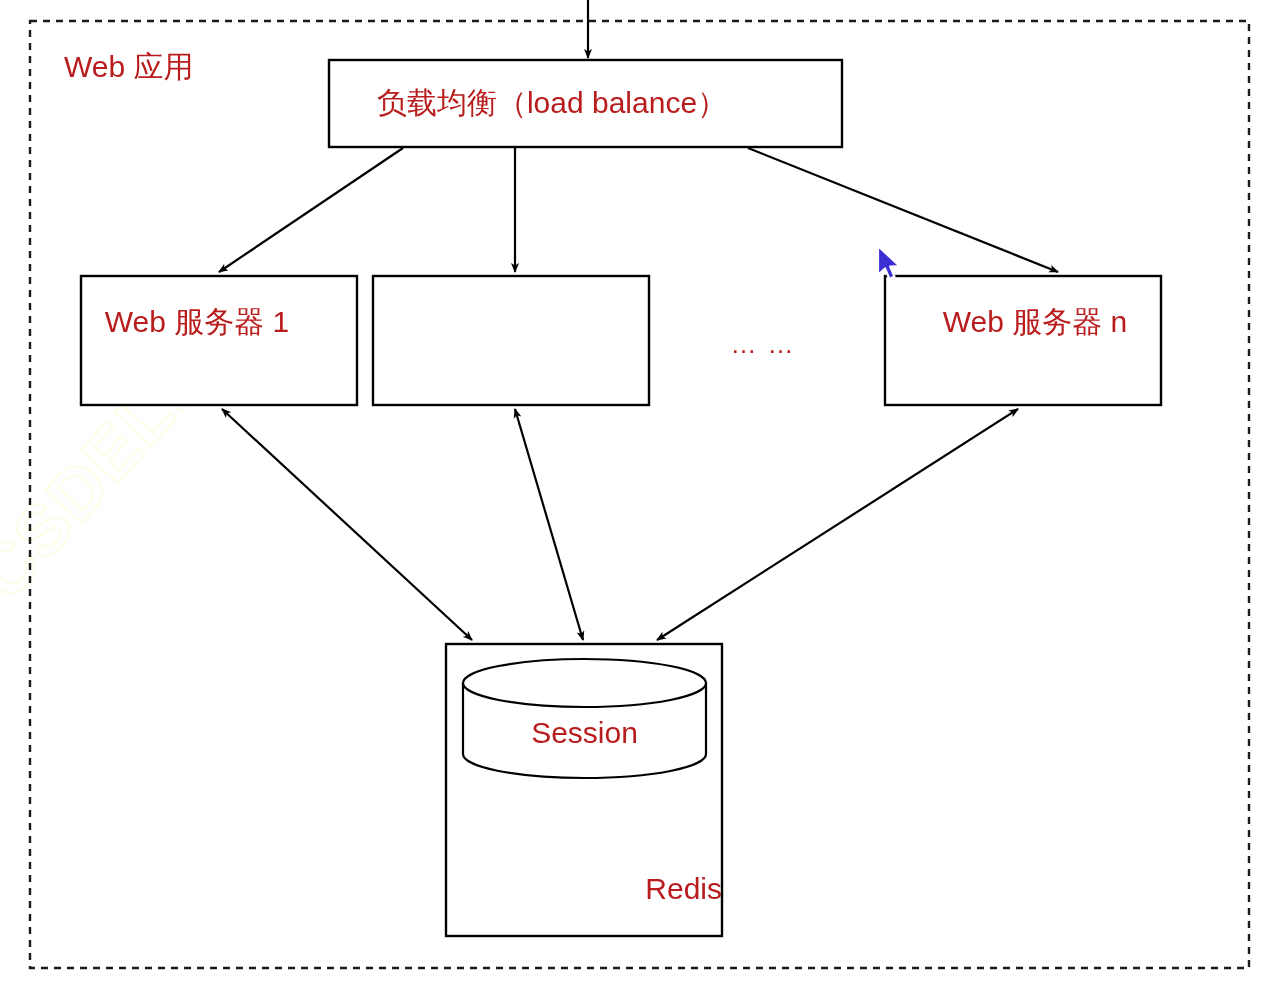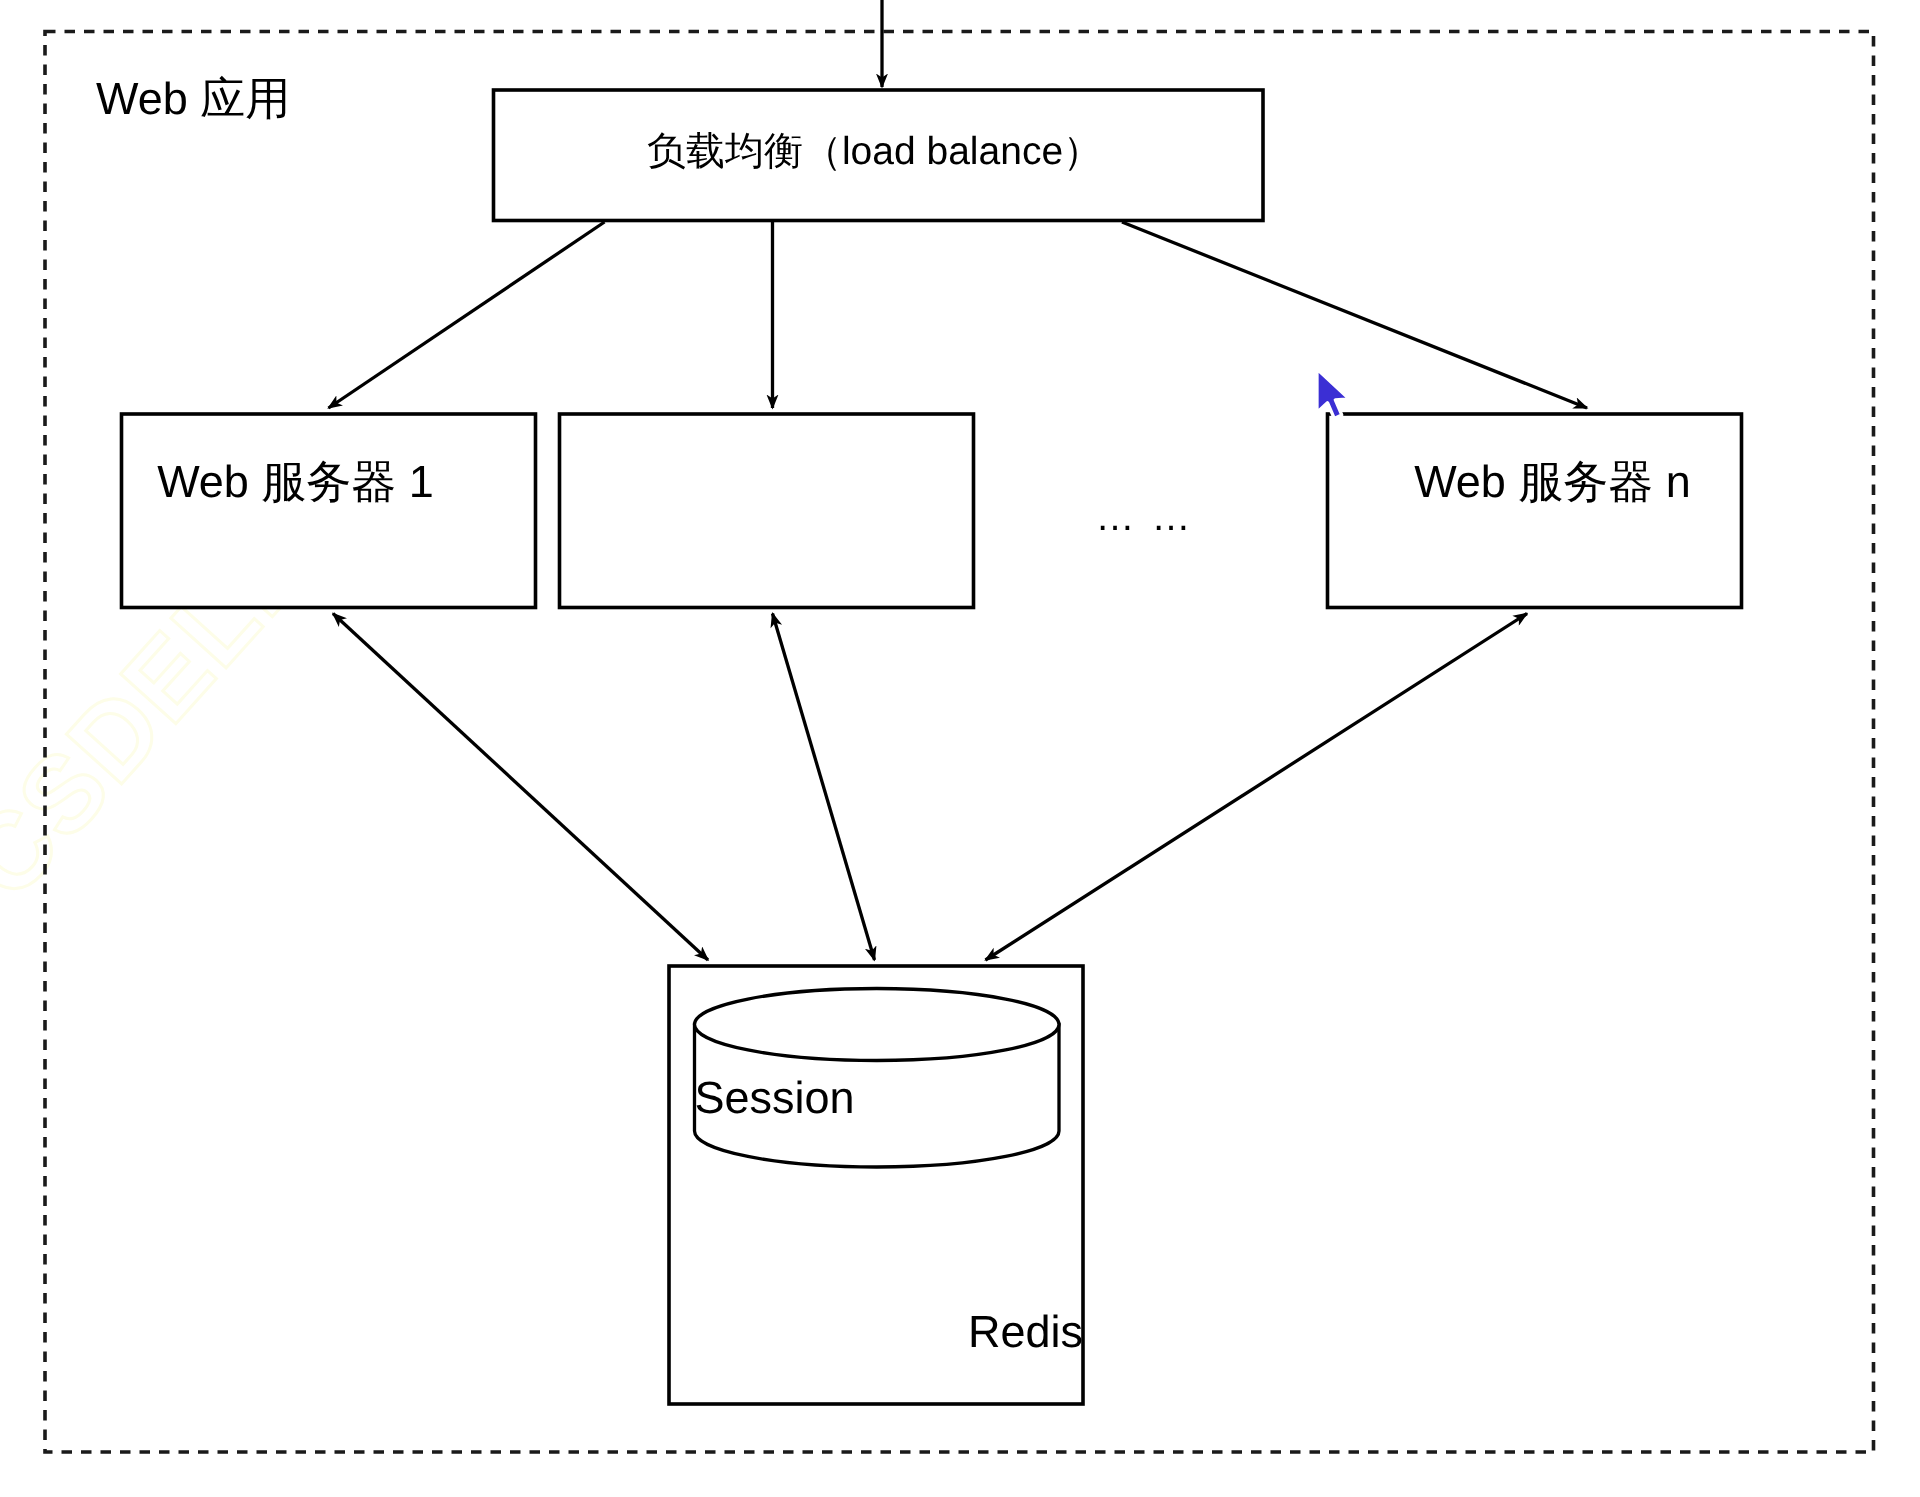--- a/index.html
+++ b/index.html
@@ -19,39 +19,38 @@
   }
   #diagram-svg {
     position: absolute;
     left: 0;
     top: 0;
     width: 1280px;
     height: 998px;
   }
   .node-label {
     position: absolute;
-    color: #000000;
+    color: #b91c1c;
     white-space: nowrap;
     line-height: 1.1;
     user-select: none;
   }
   
   #container-title {
     left: 64px;
     top: 50px;
     font-size: 30px;
   }
   
   #lb-label {
     left: 329px;
     top: 86px;
     width: 446px;
     text-align: center;
-    font-size: 26px;
-    margin-left: 31px;
+    font-size: 30px;
   }
   .server-label {
     top: 305px;
     font-size: 30px;
     text-align: center;
   }
   #server1-label { left: 81px;  width: 232px; }
   #server2-label { left: 373px; width: 276px; }
   #servern-label { left: 885px; width: 300px; }
   #ellipsis-label {
@@ -59,21 +58,21 @@
     top: 330px;
     width: 140px;
     text-align: center;
     font-size: 26px;
     letter-spacing: 2px;
   }
   #session-label {
     left: 463px;
     top: 716px;
     width: 243px;
-    text-align: left;
+    text-align: center;
     font-size: 30px;
   }
   #redis-label {
     left: 486px;
     top: 872px;
     width: 236px;
     text-align: right;
     font-size: 30px;
   }
   

